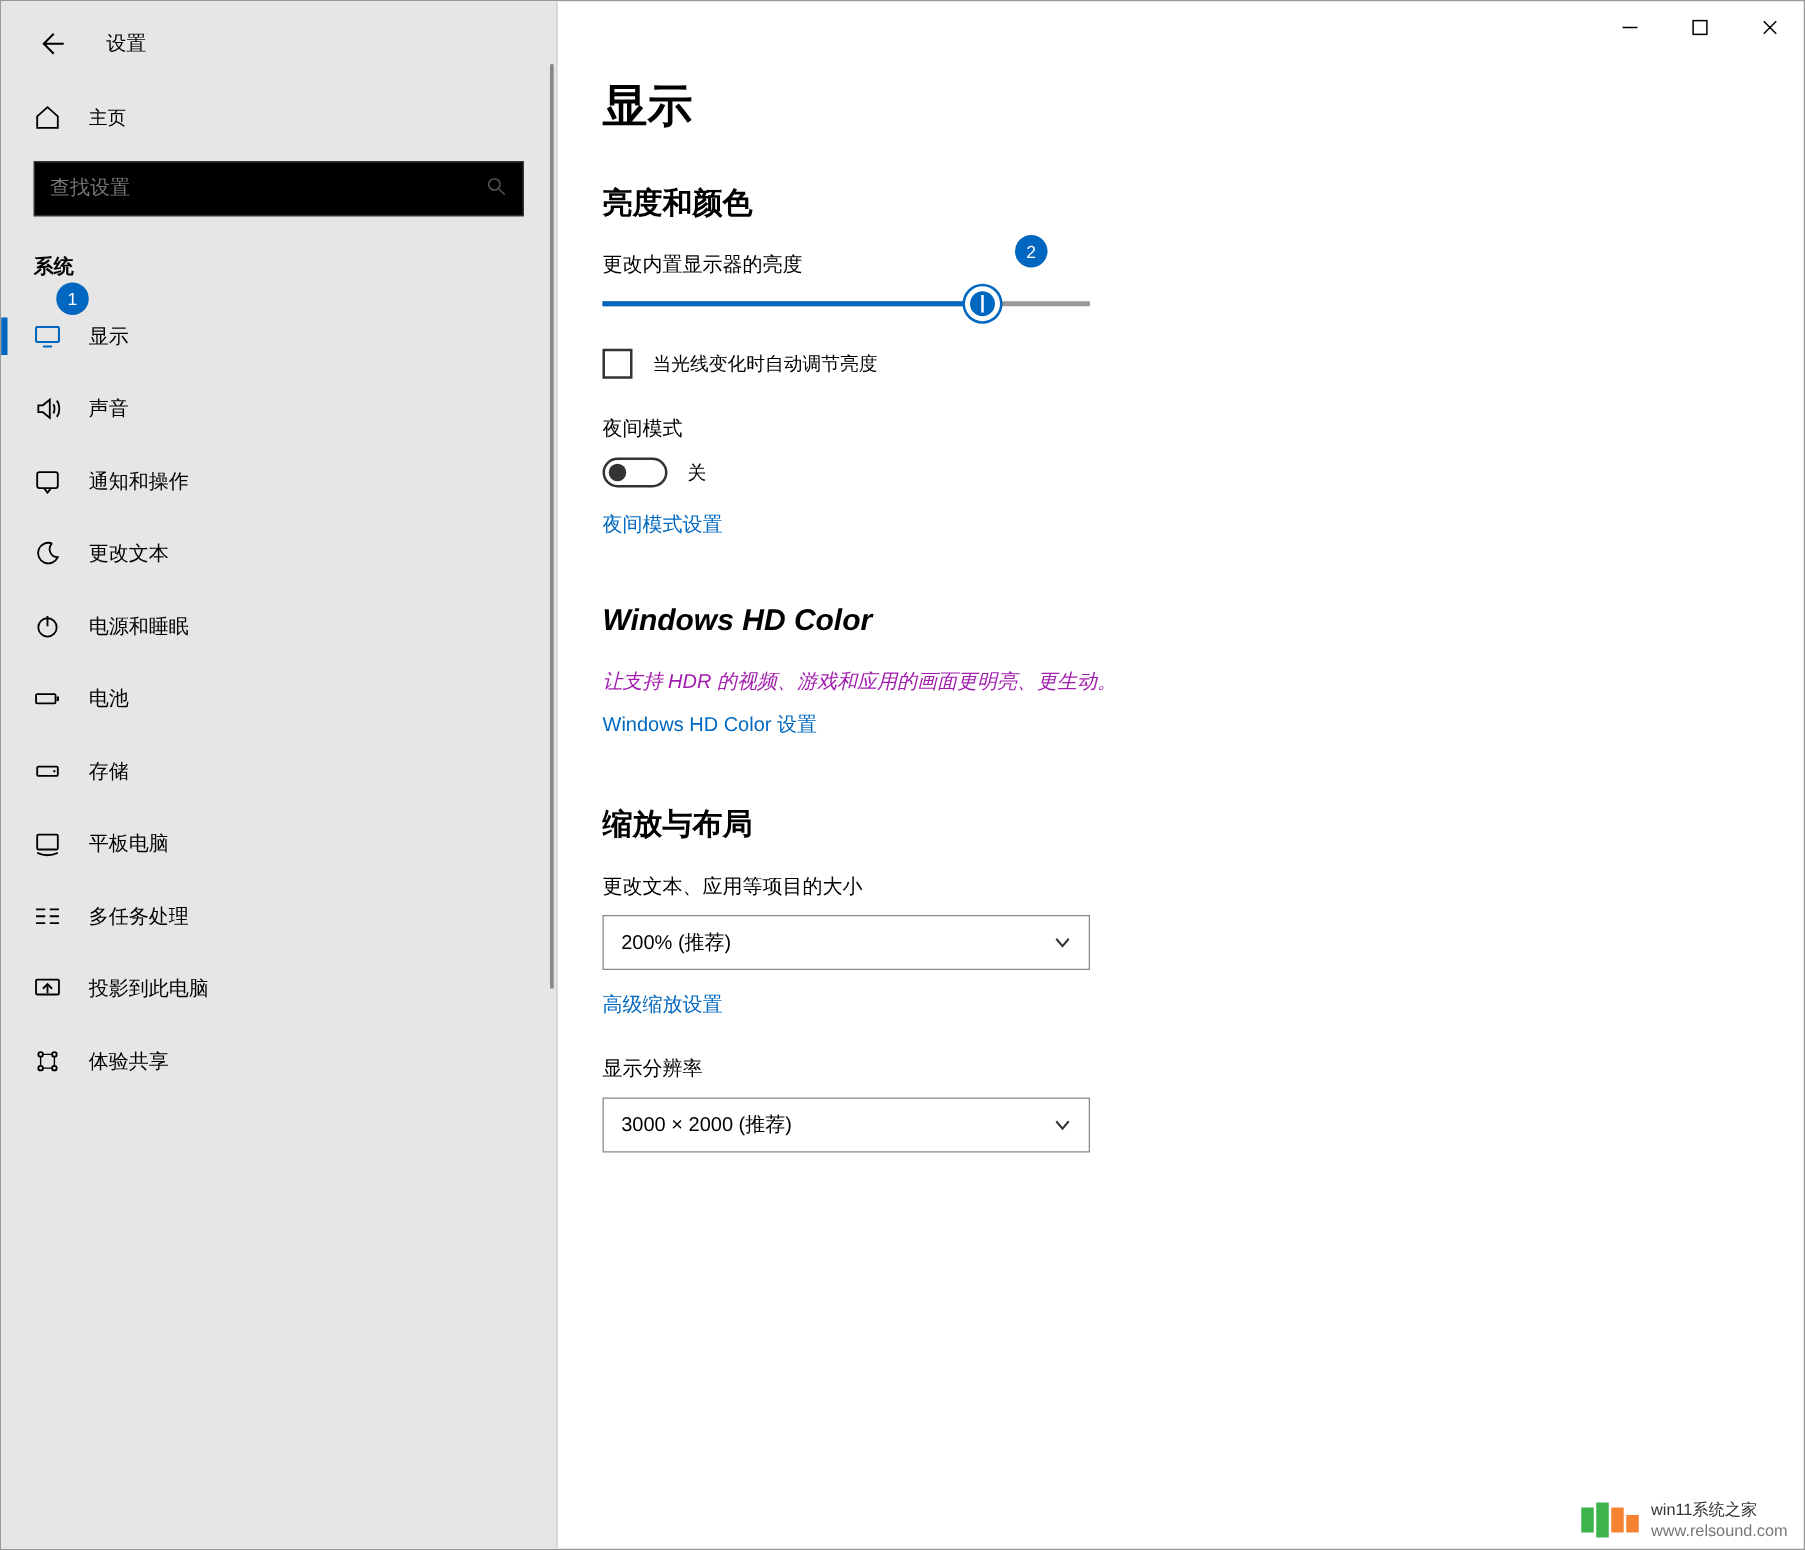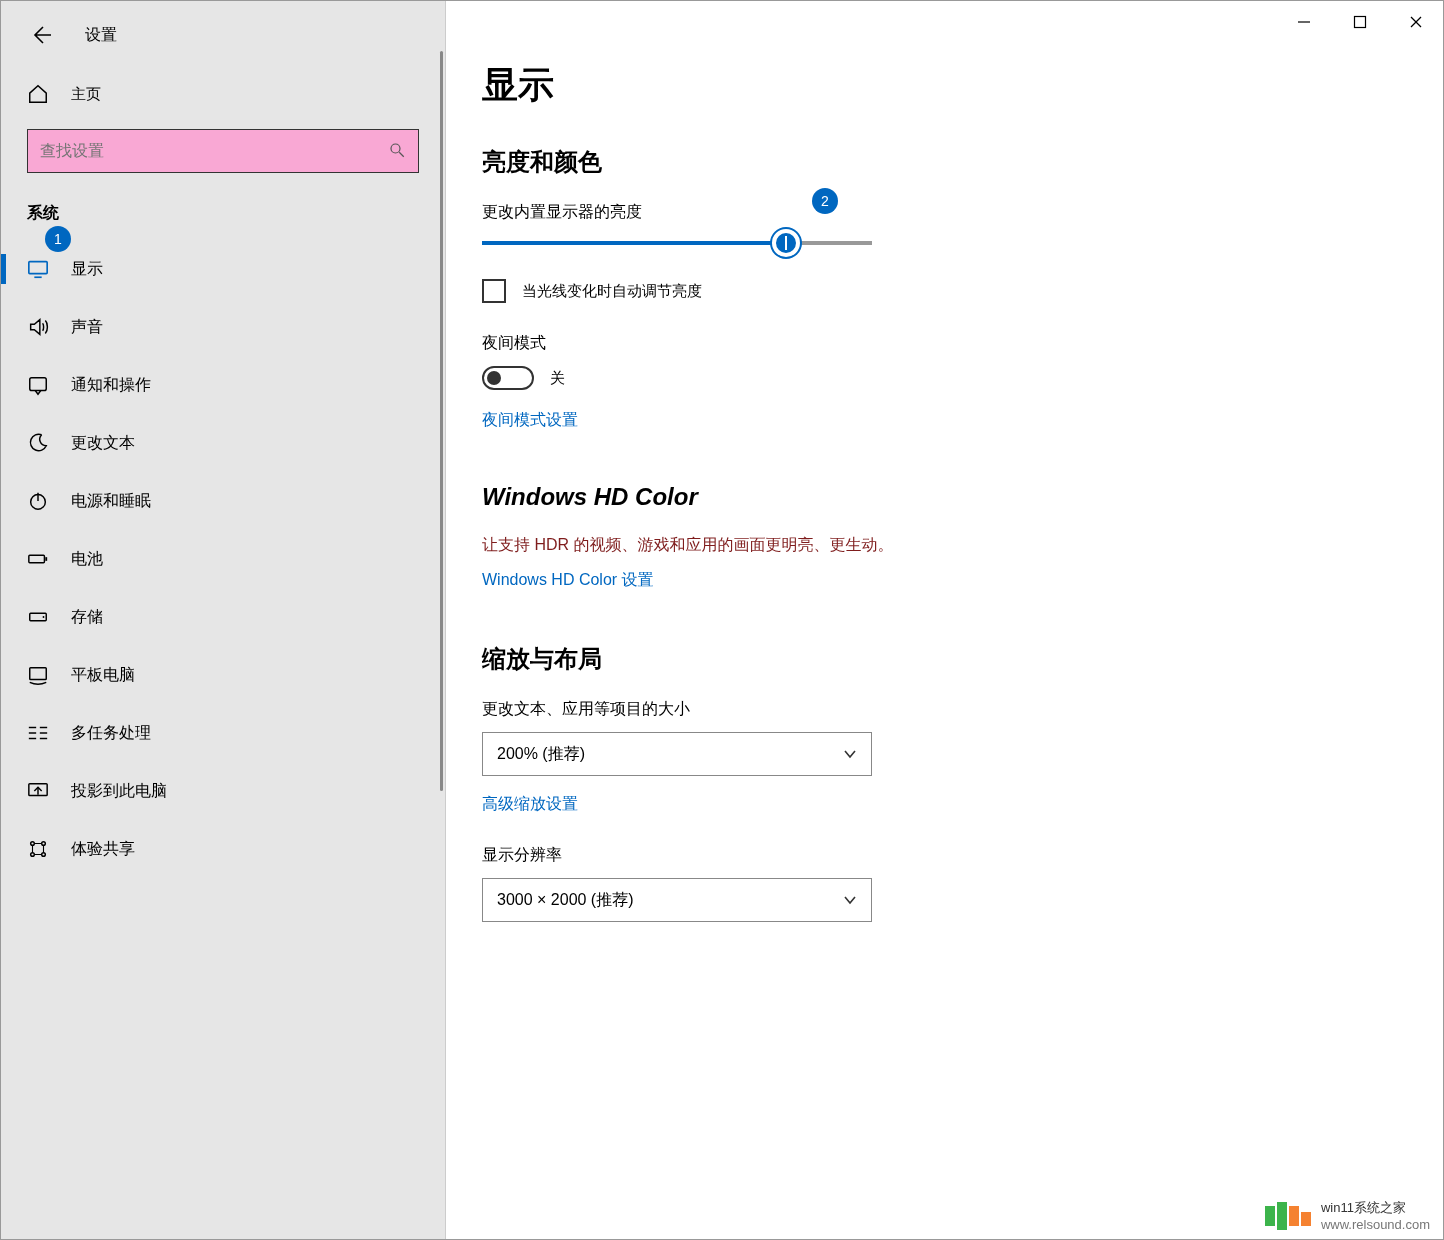--- a/index.html
+++ b/index.html
@@ -61,21 +61,21 @@
     .nav-home {
       display: flex; align-items: center; gap: 22px;
       padding: 14px 26px;
       cursor: pointer;
     }
     .nav-home .icon, .nav-item .icon { width: 22px; height: 22px; display:flex; align-items:center; justify-content:center; }
     .search-wrap { padding: 10px 26px 20px 26px; }
     .search {
       width: 100%; height: 44px;
       border: 1px solid #333;
-      background: #f9a8d4;
+      background: #000000;
       display: flex; align-items: center;
       padding: 0 12px;
     }
     .search input {
       flex: 1; border: none; background: transparent;
       font-size: 16px; outline: none;
       color: #666;
     }
     .cat-label { padding: 10px 26px 16px 26px; font-weight: 600; font-size: 16px; }
     .nav-item {
@@ -132,21 +132,21 @@
     .toggle-row { display:flex; align-items:center; gap:16px; margin: 10px 0 20px 0; }
     .toggle {
       width: 52px; height: 24px; border:2px solid #333; border-radius: 12px;
       position: relative; cursor:pointer;
     }
     .toggle-knob {
       position:absolute; left:3px; top:50%; transform:translateY(-50%);
       width:14px; height:14px; background:#333; border-radius:50%;
     }
     .link { color:#0067c0; font-size:16px; cursor:pointer; margin-bottom: 8px; display:inline-block; }
-    .desc { color:#7f1d1d; font-size:16px; margin-bottom: 14px; }
+    .desc { color:#a21caf; font-size:16px; margin-bottom: 14px; font-style: italic; }
     .select {
       width: 390px; height: 44px;
       border:1px solid #888;
       display:flex; align-items:center; justify-content:space-between;
       padding: 17px 14px; cursor:pointer;
       font-size:16px; margin-bottom: 18px;
     }
     .chev { width:14px; height:14px; }
     
     .watermark {

